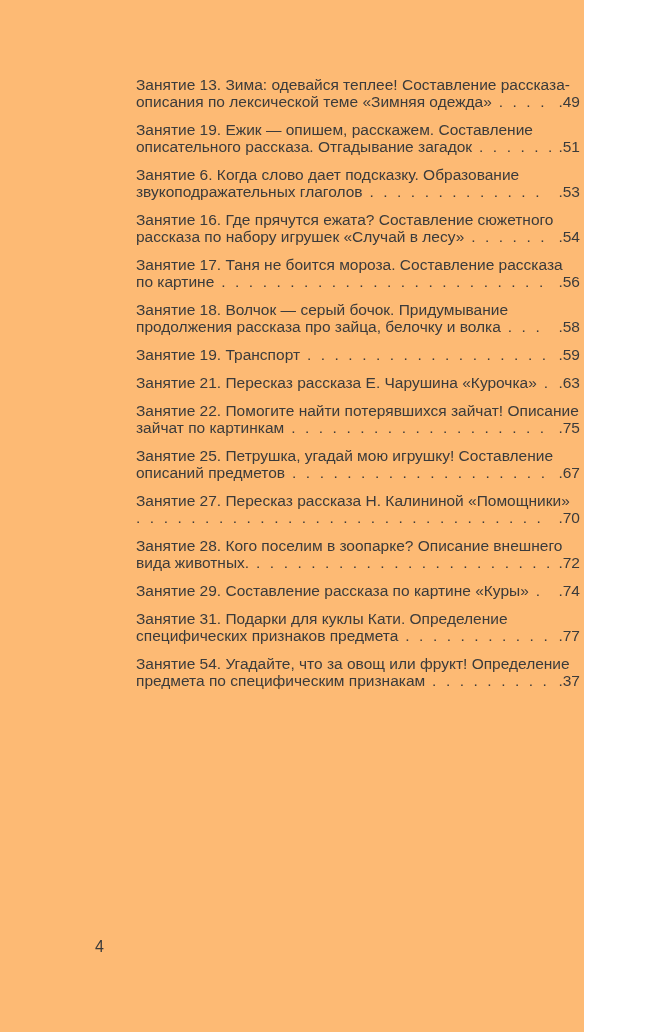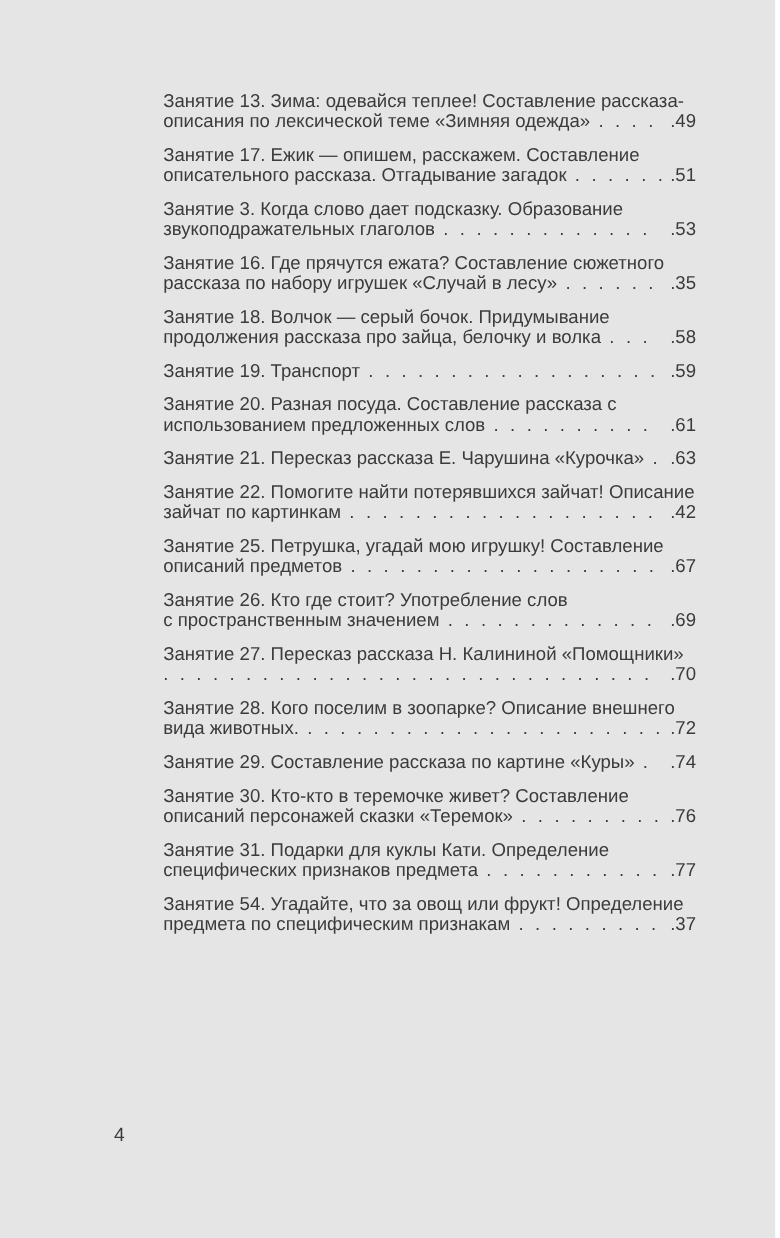--- a/index.html
+++ b/index.html
@@ -2,23 +2,23 @@
 <html lang="ru"><head>
 <meta charset="utf-8">
 <style>
   html, body {
     margin: 0;
     padding: 0;
     background: #ffffff;
   }
   .page {
     position: relative;
-    width: 646px;
+    width: 584px;
     height: 1032px;
-    background: #e5e5e5;
+    background: #fdba74;
     overflow: hidden;
     font-family: "Liberation Sans", "DejaVu Sans", sans-serif;
     color: #3b3b3b;
   }
   .toc {
     position: absolute;
     left: 136px;
     top: 76px;
     width: 444px;
     font-size: 15.5px;
@@ -53,31 +53,29 @@
     line-height: 18px;
     color: #3b3b3b;
   }
 </style>
 </head>
 <body>
 
 <div class="page">
   <div class="toc" id="toc">
       <div class="toc-entry"><span class="toc-title">Занятие 13. Зима: одевайся теплее! Составление рассказа-описания по лексической теме «Зимняя одежда»</span><span class="toc-dots"> . . . .</span><span class="toc-page">49</span></div>
-      <div class="toc-entry"><span class="toc-title">Занятие 17. Ежик — опишем, расскажем. Составление описательного рассказа. Отгадывание загадок</span><span class="toc-dots"> . . . . . .</span><span class="toc-page">51</span></div>
-      <div class="toc-entry"><span class="toc-title">Занятие 3. Когда слово дает подсказку. Образование звукоподражательных глаголов</span><span class="toc-dots"> . . . . . . . . . . . . .</span><span class="toc-page">53</span></div>
-      <div class="toc-entry"><span class="toc-title">Занятие 16. Где прячутся ежата? Составление сюжетного рассказа по&nbsp;набору игрушек «Случай в лесу»</span><span class="toc-dots"> . . . . . .</span><span class="toc-page">35</span></div>
+      <div class="toc-entry"><span class="toc-title">Занятие 19. Ежик — опишем, расскажем. Составление описательного рассказа. Отгадывание загадок</span><span class="toc-dots"> . . . . . .</span><span class="toc-page">51</span></div>
+      <div class="toc-entry"><span class="toc-title">Занятие 6. Когда слово дает подсказку. Образование звукоподражательных глаголов</span><span class="toc-dots"> . . . . . . . . . . . . .</span><span class="toc-page">53</span></div>
+      <div class="toc-entry"><span class="toc-title">Занятие 16. Где прячутся ежата? Составление сюжетного рассказа по&nbsp;набору игрушек «Случай в лесу»</span><span class="toc-dots"> . . . . . .</span><span class="toc-page">54</span></div>
+      <div class="toc-entry"><span class="toc-title">Занятие 17. Таня не боится мороза. Составление рассказа по&nbsp;картине</span><span class="toc-dots"> . . . . . . . . . . . . . . . . . . . . . . . .</span><span class="toc-page">56</span></div>
       <div class="toc-entry"><span class="toc-title">Занятие 18. Волчок — серый бочок. Придумывание продолжения рассказа про зайца, белочку и волка</span><span class="toc-dots"> . . .</span><span class="toc-page">58</span></div>
       <div class="toc-entry"><span class="toc-title">Занятие 19. Транспорт</span><span class="toc-dots"> . . . . . . . . . . . . . . . . . .</span><span class="toc-page">59</span></div>
-      <div class="toc-entry"><span class="toc-title">Занятие 20. Разная посуда. Составление рассказа с использованием предложенных слов</span><span class="toc-dots"> . . . . . . . . . .</span><span class="toc-page">61</span></div>
       <div class="toc-entry"><span class="toc-title">Занятие 21. Пересказ рассказа Е. Чарушина «Курочка»</span><span class="toc-dots"> .</span><span class="toc-page">63</span></div>
-      <div class="toc-entry"><span class="toc-title">Занятие 22. Помогите найти потерявшихся зайчат! Описание зайчат по картинкам</span><span class="toc-dots"> . . . . . . . . . . . . . . . . . . .</span><span class="toc-page">42</span></div>
+      <div class="toc-entry"><span class="toc-title">Занятие 22. Помогите найти потерявшихся зайчат! Описание зайчат по картинкам</span><span class="toc-dots"> . . . . . . . . . . . . . . . . . . .</span><span class="toc-page">75</span></div>
       <div class="toc-entry"><span class="toc-title">Занятие 25. Петрушка, угадай мою игрушку! Составление описаний предметов</span><span class="toc-dots"> . . . . . . . . . . . . . . . . . . .</span><span class="toc-page">67</span></div>
-      <div class="toc-entry"><span class="toc-title">Занятие 26. Кто где стоит? Употребление слов с&nbsp;пространственным значением</span><span class="toc-dots"> . . . . . . . . . . . . .</span><span class="toc-page">69</span></div>
       <div class="toc-entry"><span class="toc-title">Занятие 27. Пересказ рассказа Н. Калининой «Помощники»</span><span class="toc-dots"> . . . . . . . . . . . . . . . . . . . . . . . . . . . . . .</span><span class="toc-page">70</span></div>
       <div class="toc-entry"><span class="toc-title">Занятие 28. Кого поселим в зоопарке? Описание внешнего вида животных.</span><span class="toc-dots"> . . . . . . . . . . . . . . . . . . . . . .</span><span class="toc-page">72</span></div>
       <div class="toc-entry"><span class="toc-title">Занятие 29. Составление рассказа по картине «Куры»</span><span class="toc-dots"> .</span><span class="toc-page">74</span></div>
-      <div class="toc-entry"><span class="toc-title">Занятие 30. Кто-кто в теремочке живет? Составление описаний персонажей сказки «Теремок»</span><span class="toc-dots"> . . . . . . . . .</span><span class="toc-page">76</span></div>
       <div class="toc-entry"><span class="toc-title">Занятие 31. Подарки для куклы Кати. Определение специфических признаков предмета</span><span class="toc-dots"> . . . . . . . . . . .</span><span class="toc-page">77</span></div>
       <div class="toc-entry"><span class="toc-title">Занятие 54. Угадайте, что за овощ или фрукт! Определение предмета по специфическим признакам</span><span class="toc-dots"> . . . . . . . . .</span><span class="toc-page">37</span></div>
     </div>
   <div class="folio">4</div>
 </div>
 
 </body></html>

